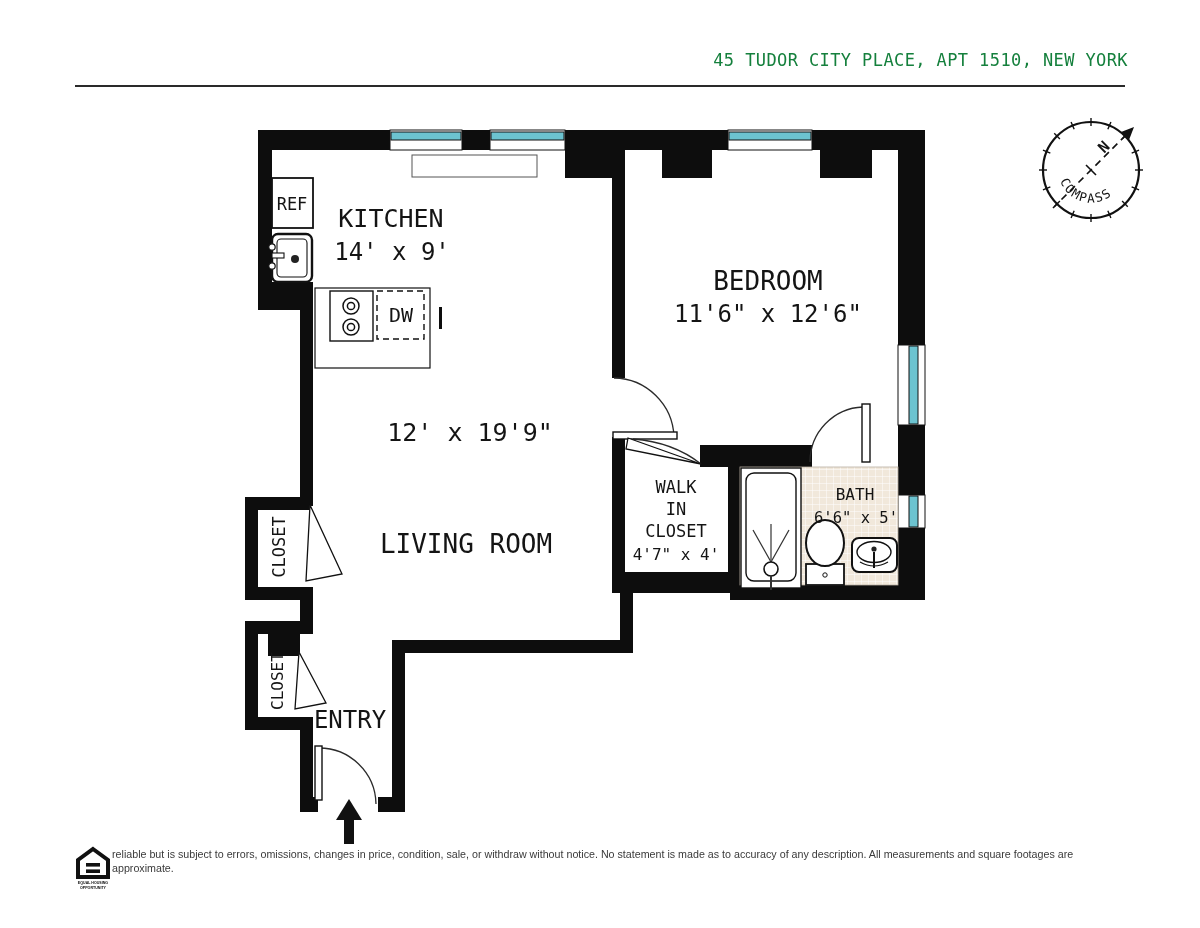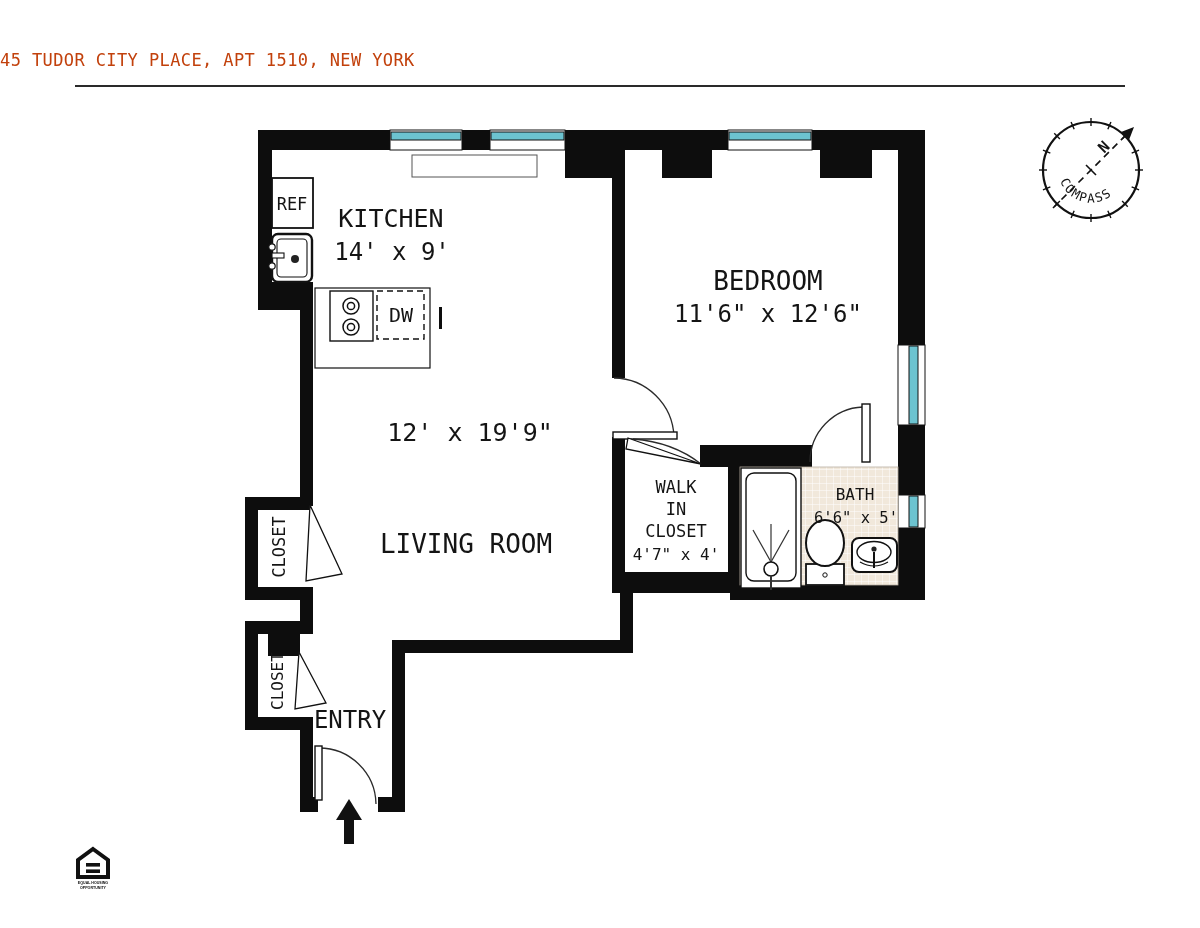--- a/index.html
+++ b/index.html
@@ -1,21 +1,21 @@
 <!DOCTYPE html>
 <html><head>
 <meta charset="utf-8">
 <style>
   html,body{margin:0;padding:0;background:#ffffff;}
   .page{position:relative;width:1200px;height:928px;background:#fff;overflow:hidden;}
   .plan-svg{position:absolute;left:0;top:0;}
   .title{
-    position:absolute;left:0;top:50px;width:1128px;text-align:left;
+    position:absolute;left:0;top:50px;width:1128px;text-align:right;
     font-family:"DejaVu Sans Mono","Liberation Mono",monospace;
-    font-size:17px;letter-spacing:0.4px;color:#c2410c;white-space:pre;
+    font-size:17px;letter-spacing:0.4px;color:#15803d;white-space:pre;
   }
   .title-rule{position:absolute;left:75px;top:85px;width:1050px;border-top:2px solid #2a2a2a;}
   .footer{
     position:absolute;left:112px;top:848px;width:1012px;
     font-family:"Liberation Sans","DejaVu Sans",sans-serif;
     font-size:10.7px;line-height:13.8px;color:#3a3a3a;
   }
   .logo-wrap{position:absolute;left:74px;top:846px;width:38px;height:46px;}
   .mono-lbl{font-family:"DejaVu Sans Mono","Liberation Mono",monospace;fill:#141414;}
   .wall{fill:#0d0d0d;}
@@ -220,15 +220,16 @@
   <div class="logo-wrap">
     <svg width="38" height="46" viewBox="0 0 38 46">
       <path d="M 19 3 L 34 14 V 31 H 4 V 14 Z" fill="#fff" stroke="#111" stroke-width="4"></path>
       <rect x="12" y="17" width="14" height="3.6" fill="#111"></rect>
       <rect x="12" y="23.4" width="14" height="3.6" fill="#111"></rect>
       <text x="19" y="38" font-size="3.6" text-anchor="middle" font-family="Liberation Sans, sans-serif" font-weight="bold" fill="#111">EQUAL HOUSING</text>
       <text x="19" y="42.5" font-size="3.6" text-anchor="middle" font-family="Liberation Sans, sans-serif" font-weight="bold" fill="#111">OPPORTUNITY</text>
     </svg>
   </div>
   <div class="footer">
+    <div>reliable but is subject to errors, omissions, changes in price, condition, sale, or withdraw without notice. No statement is made as to accuracy of any description. All measurements and square footages are approximate.</div>
   </div>
 
 </div>
 
 </body></html>

